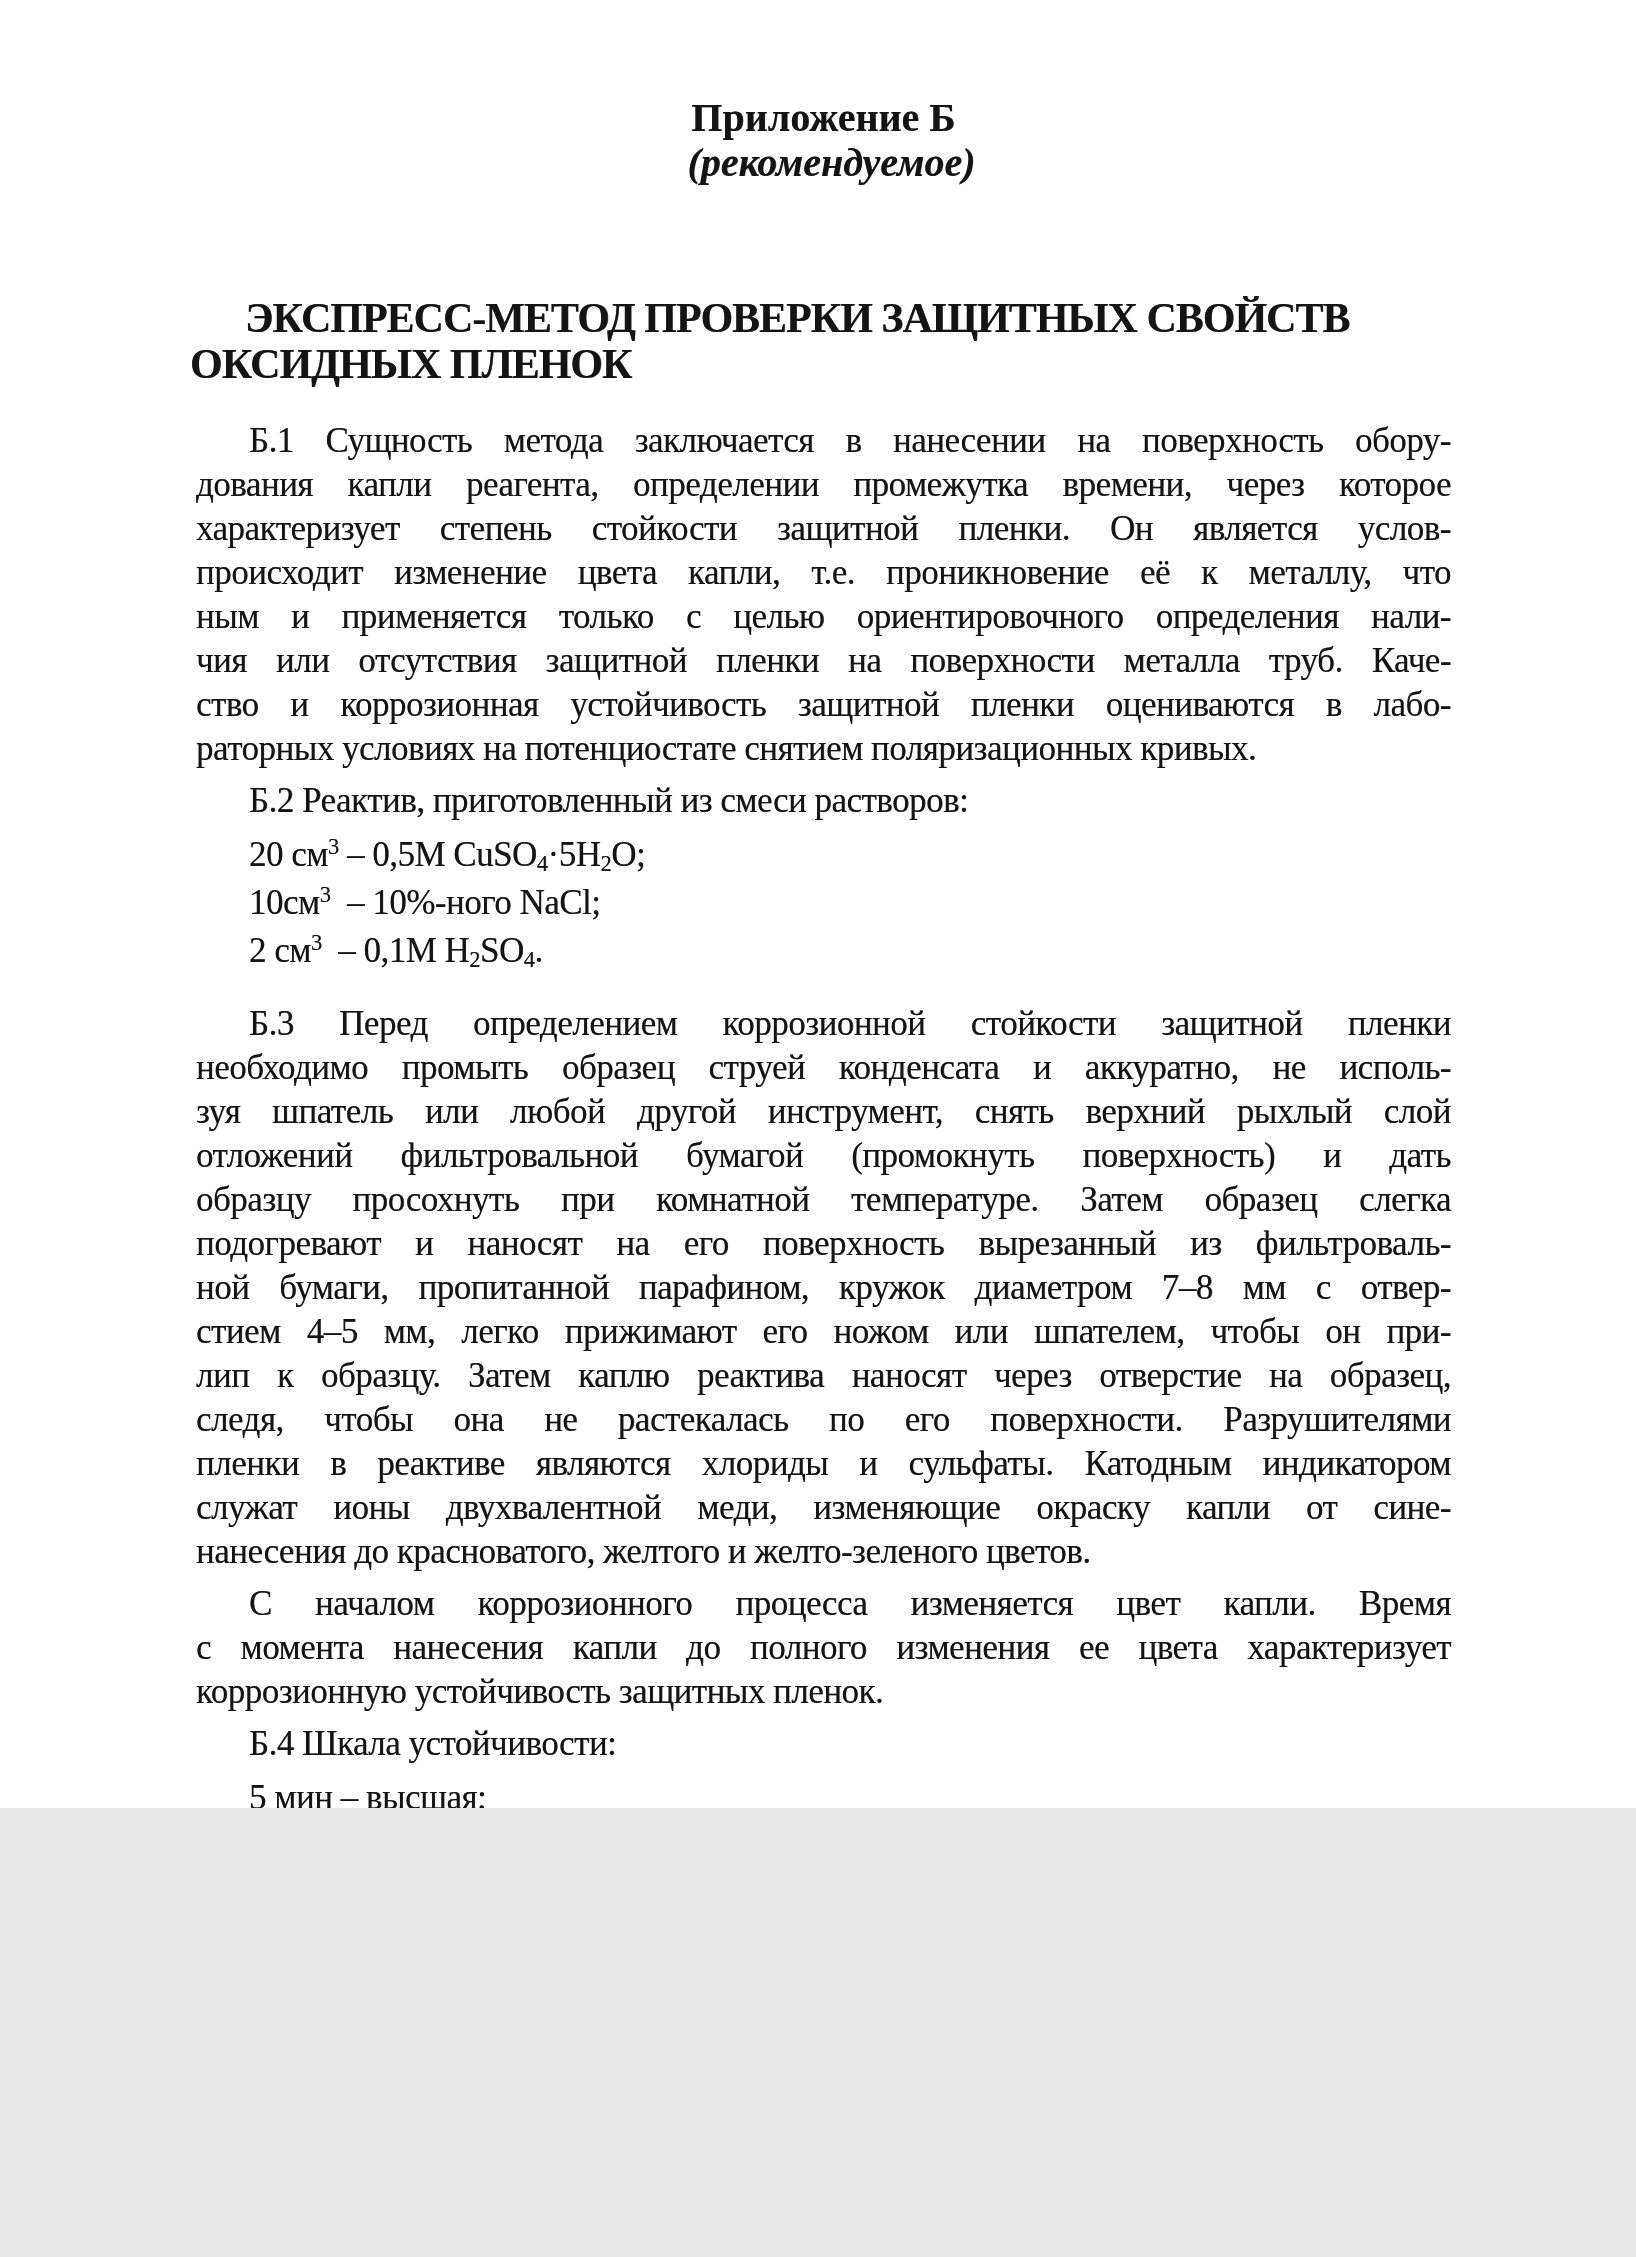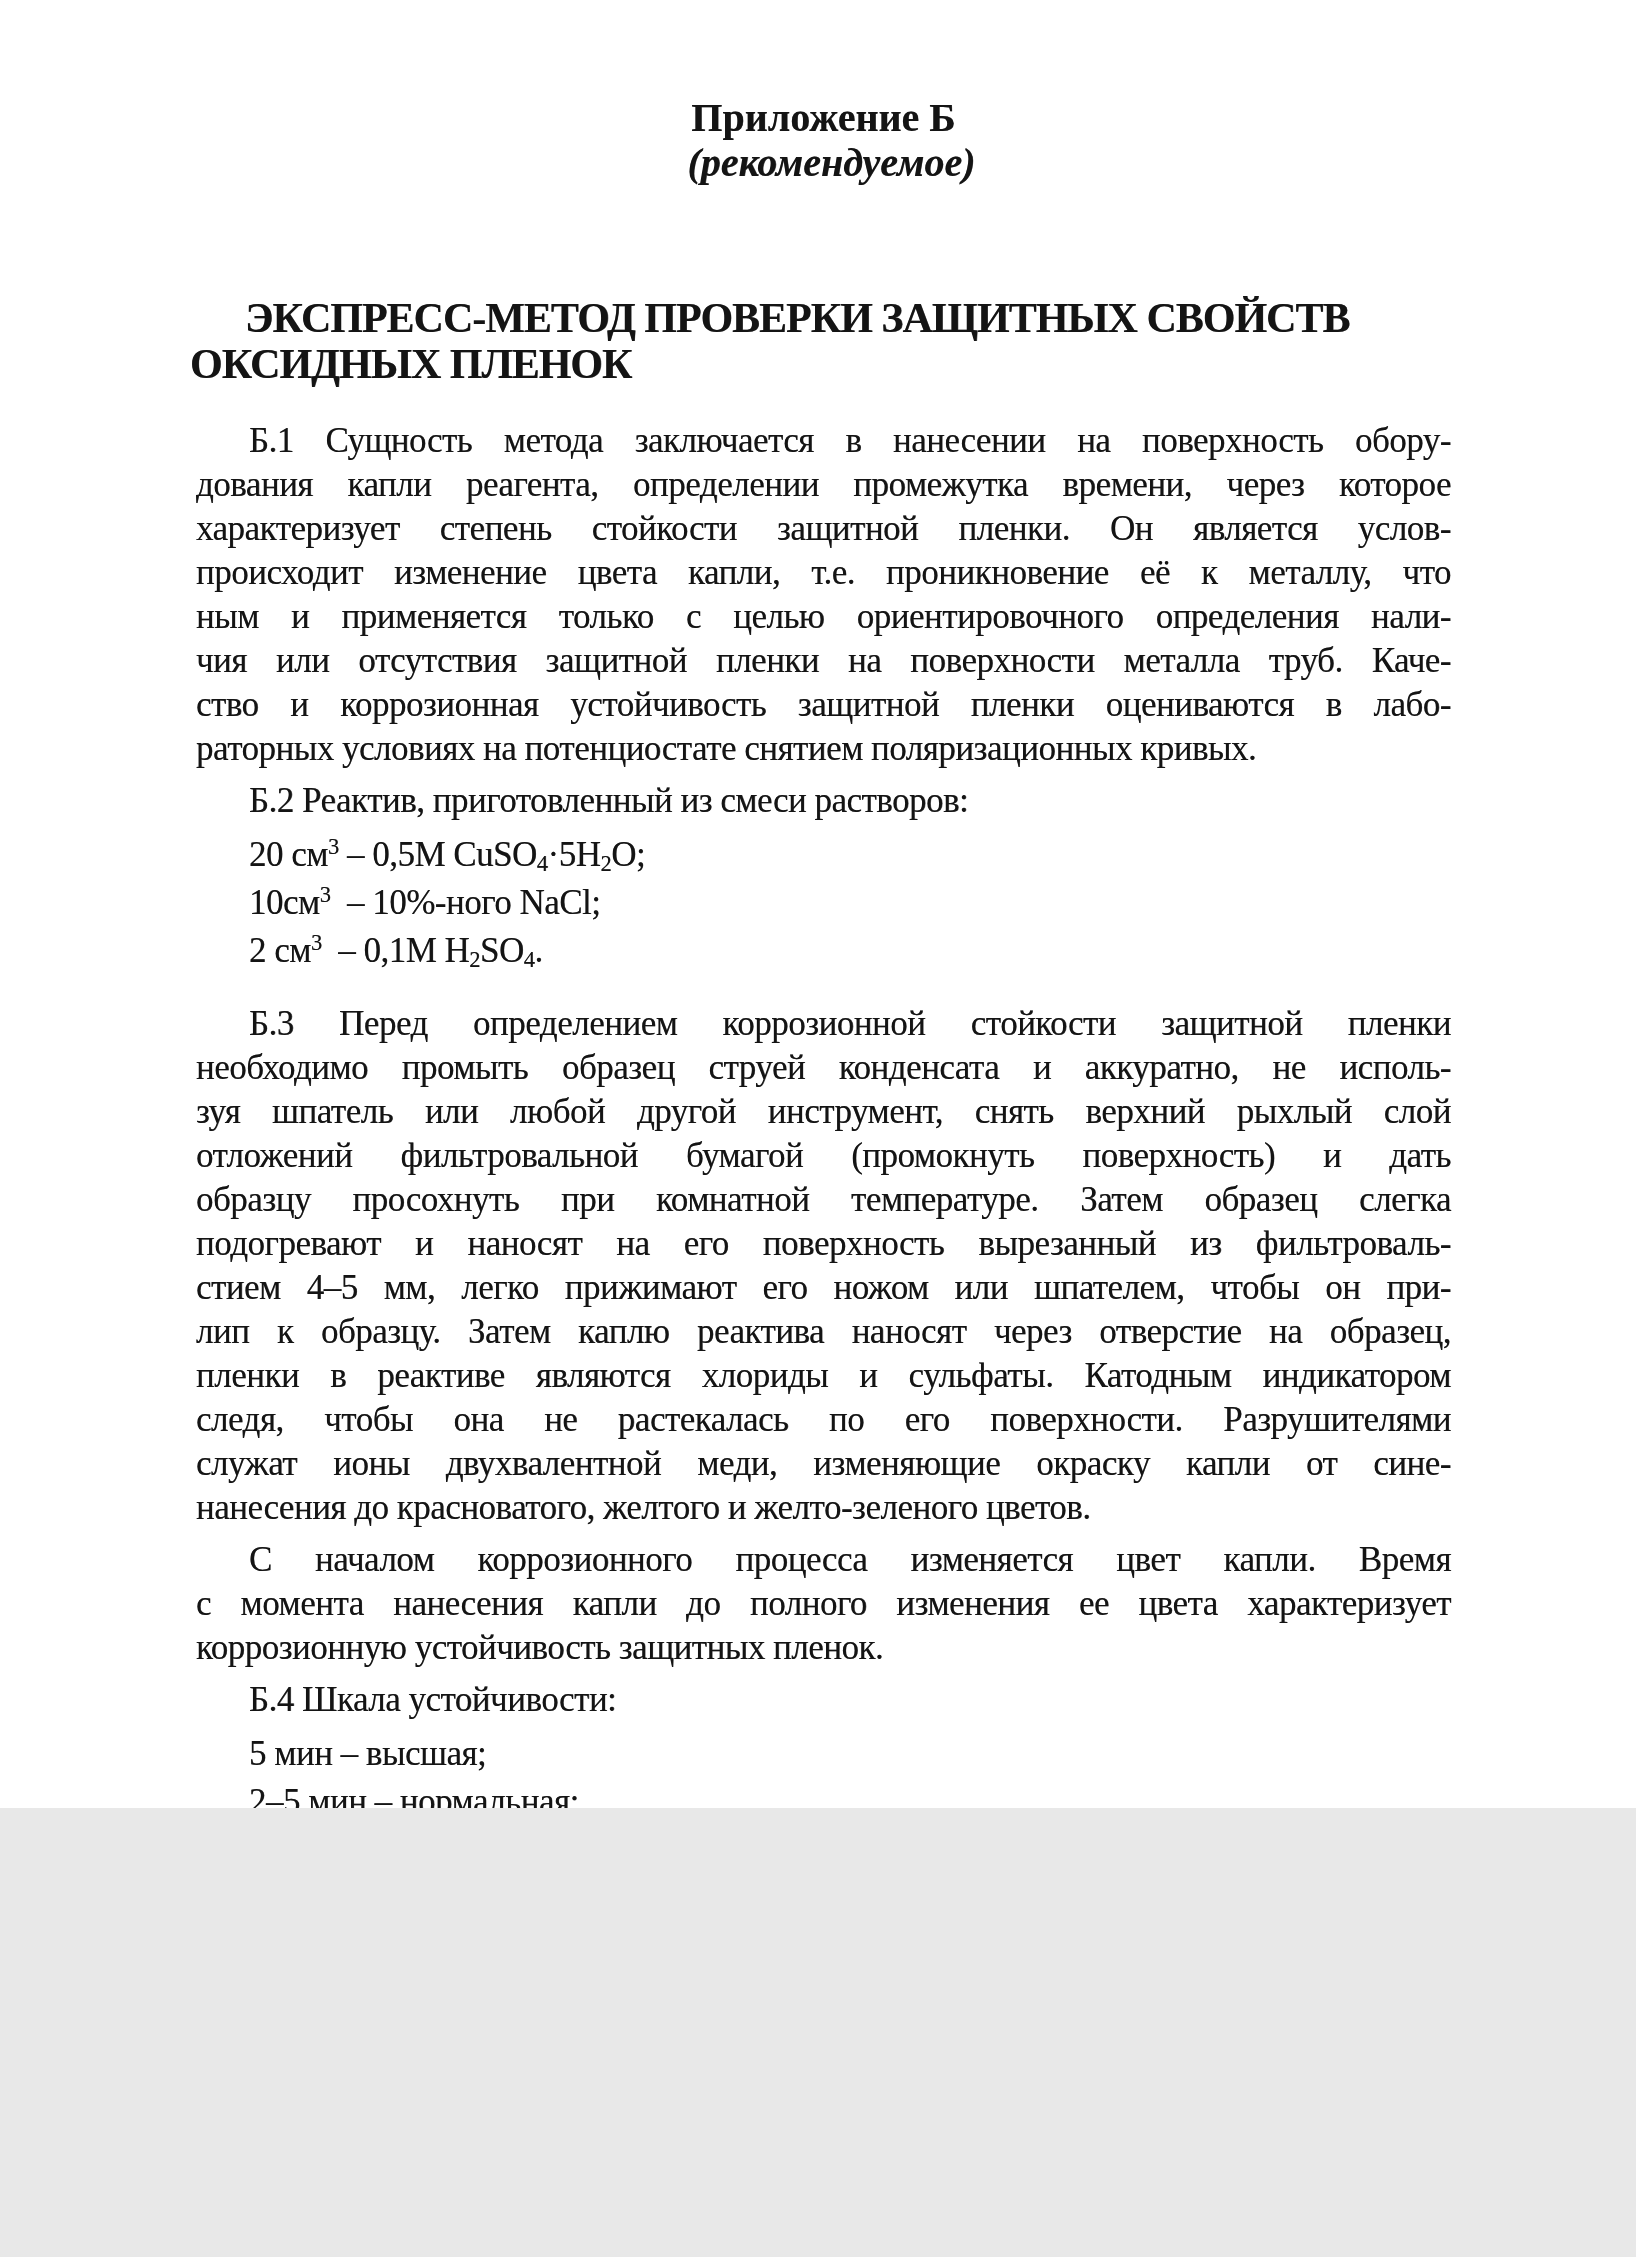--- a/index.html
+++ b/index.html
@@ -83,24 +83,25 @@
         <div class="ln ind">10см<sup>3</sup> &nbsp;– 10%-ного NaCl;</div>
         <div class="ln ind">2 см<sup>3</sup> &nbsp;– 0,1М H<sub>2</sub>SO<sub>4</sub>.</div>
       </div>
       <div class="blk p gap">
         <div class="ln ind j">Б.3 Перед определением коррозионной стойкости защитной пленки</div>
         <div class="ln j">необходимо промыть образец струей конденсата и аккуратно, не исполь-</div>
         <div class="ln j">зуя шпатель или любой другой инструмент, снять верхний рыхлый слой</div>
         <div class="ln j">отложений фильтровальной бумагой (промокнуть поверхность) и дать</div>
         <div class="ln j">образцу просохнуть при комнатной температуре. Затем образец слегка</div>
         <div class="ln j">подогревают и наносят на его поверхность вырезанный из фильтроваль-</div>
+        <div class="ln j">ной бумаги, пропитанной парафином, кружок диаметром 7–8 мм с отвер-</div>
         <div class="ln j">стием 4–5 мм, легко прижимают его ножом или шпателем, чтобы он при-</div>
         <div class="ln j">лип к образцу. Затем каплю реактива наносят через отверстие на образец,</div>
+        <div class="ln j">следя, чтобы она не растекалась по его поверхности. Разрушителями</div>
         <div class="ln j">пленки в реактиве являются хлориды и сульфаты. Катодным индикатором</div>
-        <div class="ln j">следя, чтобы она не растекалась по его поверхности. Разрушителями</div>
         <div class="ln j">служат ионы двухвалентной меди, изменяющие окраску капли от сине-</div>
         <div class="ln">нанесения до красноватого, желтого и желто-зеленого цветов.</div>
       </div>
       <div class="blk p">
         <div class="ln ind j">С началом коррозионного процесса изменяется цвет капли. Время</div>
         <div class="ln j">с момента нанесения капли до полного изменения ее цвета характеризует</div>
         <div class="ln">коррозионную устойчивость защитных пленок.</div>
       </div>
       <div class="blk p">
         <div class="ln ind">Б.4 Шкала устойчивости:</div>

